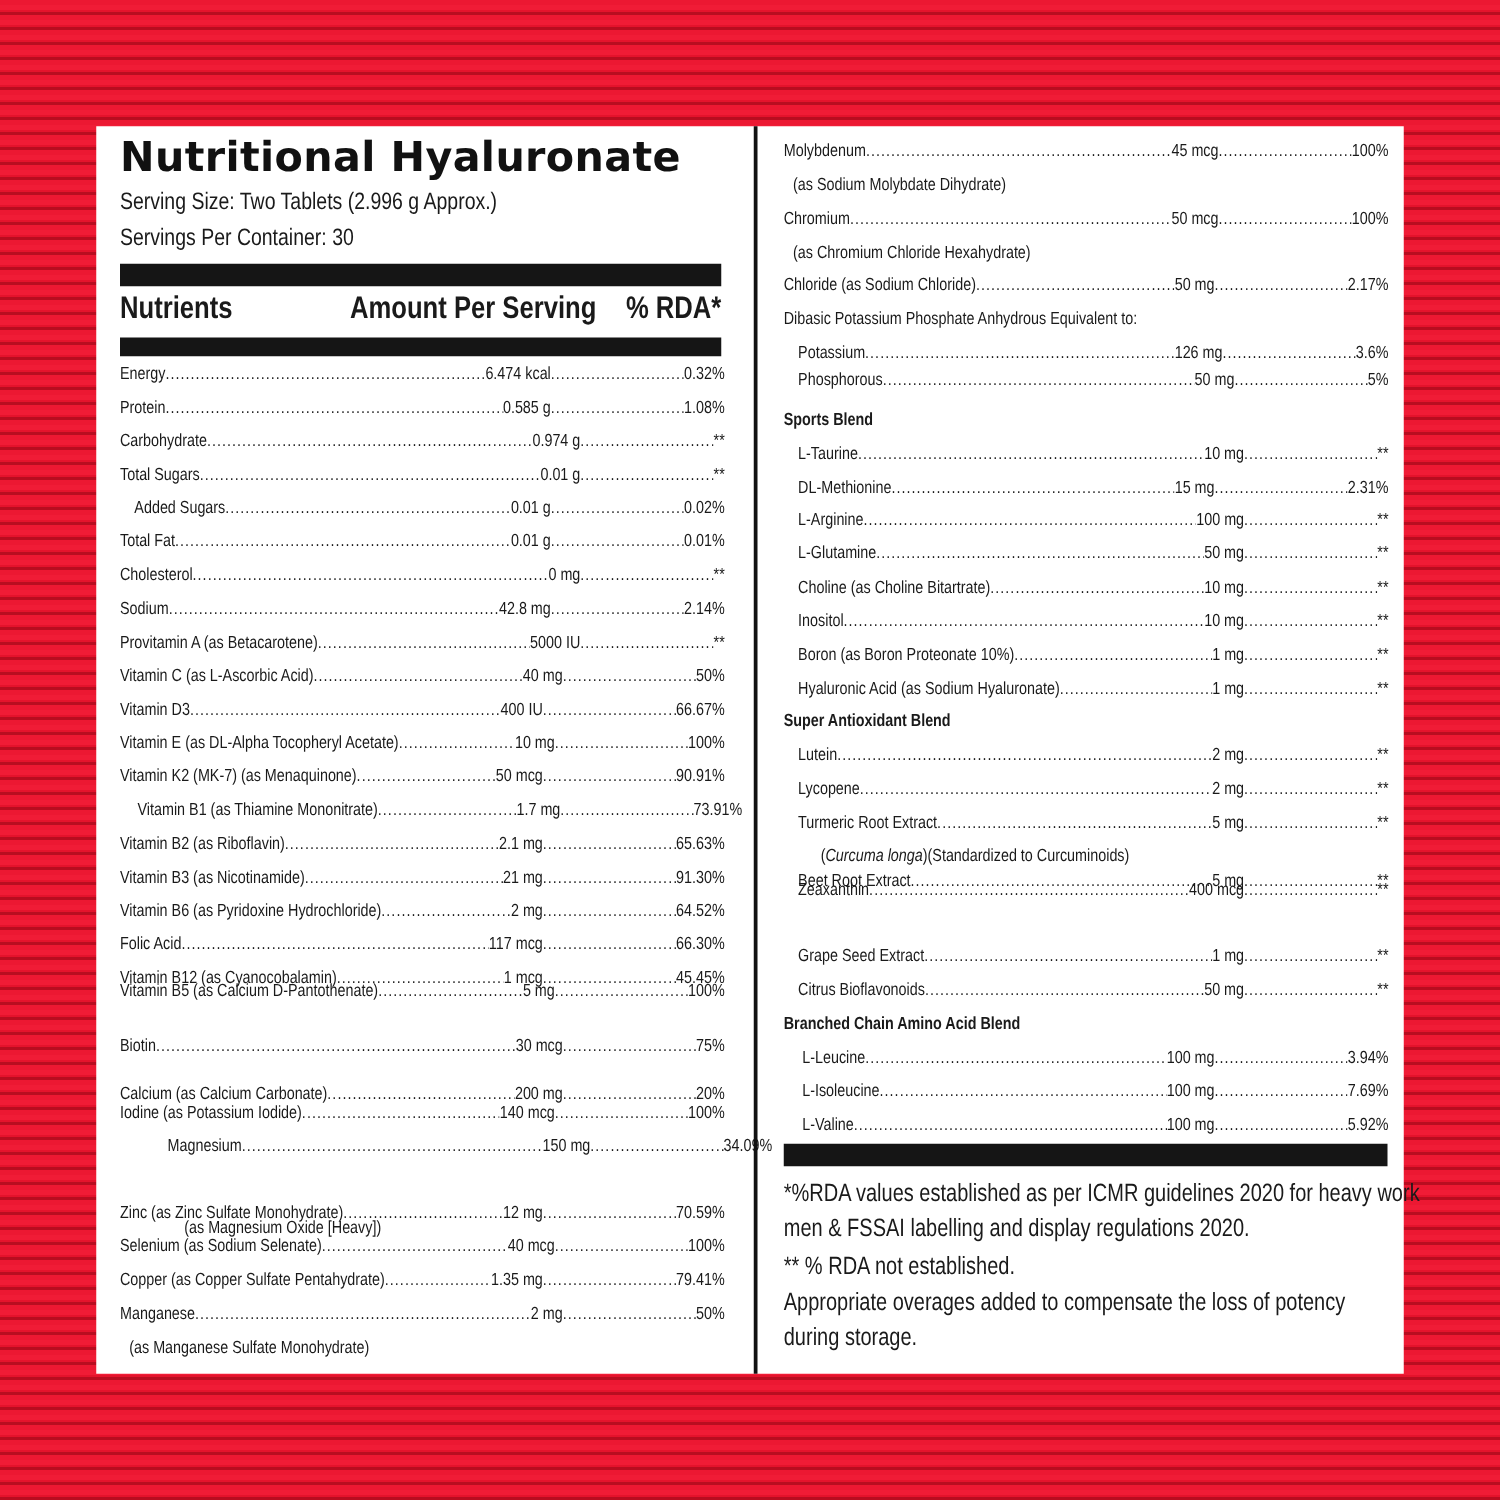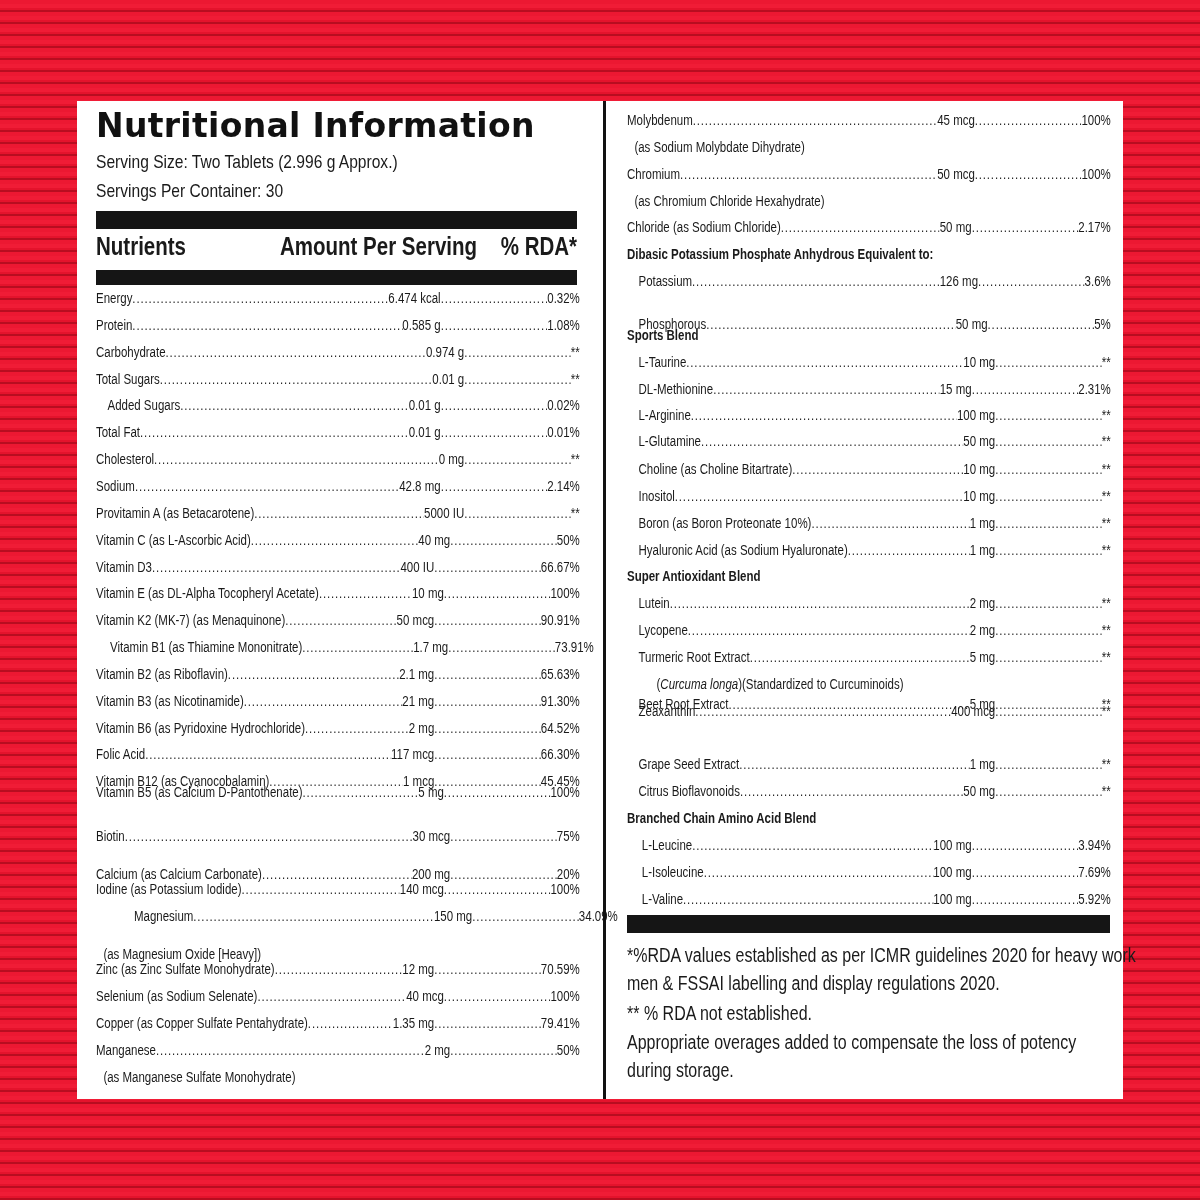--- a/index.html
+++ b/index.html
@@ -59,21 +59,21 @@
   .italic { font-style: italic; }
 
   .footnote { position: absolute; left: 0; width: 600px; font-size: 20px; line-height: 29px; transform: scaleX(0.8); transform-origin: left; white-space: nowrap; }
 </style>
 </head>
 <body>
 
 <div class="panel">
 
   <div class="col-left">
-    <div class="title">Nutritional Information</div>
+    <div class="title">Nutritional Hyaluronate</div>
     <div class="serving" style="top:50px;">Serving Size: Two Tablets (2.996 g Approx.)</div>
     <div class="serving" style="top:79px;">Servings Per Container: 30</div>
     <div class="bar" style="top:110px;height:18px;"></div>
     <div class="headrow">
       <span class="h-nut">Nutrients</span>
       <span class="h-amt">Amount Per Serving</span>
       <span class="h-rda">% RDA*</span>
     </div>
     <div class="bar" style="top:169px;height:15px;"></div>
     <div id="left-rows">
@@ -286,21 +286,21 @@
         </div>
         <div class="row" style="top: 801.55px; margin-left: 38px;">
           <div class="inner">
             <span class="name">Magnesium</span>
             <span class="dots1"></span>
             <span class="amt">150 mg</span>
             <span class="dots2" style="width: 130px;"></span>
             <span class="rda">34.09%</span>
           </div>
         </div>
-        <div class="row note" style="top: 840px;">
+        <div class="row note" style="top: 867px; margin-left: 44px;">
           <div class="inner">
             <span class="name">(as Magnesium Oxide [Heavy])</span>
           </div>
         </div>
         <div class="row" style="top: 855.25px;">
           <div class="inner">
             <span class="name">Zinc (as Zinc Sulfate Monohydrate)</span>
             <span class="dots1"></span>
             <span class="amt">12 mg</span>
             <span class="dots2" style="width: 130px;"></span>
@@ -376,35 +376,35 @@
         </div>
         <div class="row" style="top: 113.4px;">
           <div class="inner">
             <span class="name">Chloride (as Sodium Chloride)</span>
             <span class="dots1"></span>
             <span class="amt">50 mg</span>
             <span class="dots2" style="width: 130px;"></span>
             <span class="rda">2.17%</span>
           </div>
         </div>
-        <div class="row" style="top: 140.25px; font-weight: bold;">
+        <div class="row" style="top: 140.25px;">
           <div class="inner">
             <span class="name">Dibasic Potassium Phosphate Anhydrous Equivalent to:</span>
           </div>
         </div>
         <div class="row indent" style="top: 167.1px;">
           <div class="inner">
             <span class="name">Potassium</span>
             <span class="dots1"></span>
             <span class="amt">126 mg</span>
             <span class="dots2" style="width: 130px;"></span>
             <span class="rda">3.6%</span>
           </div>
         </div>
-        <div class="row indent" style="top: 210px;">
+        <div class="row indent" style="top: 189px;">
           <div class="inner">
             <span class="name">Phosphorous</span>
             <span class="dots1"></span>
             <span class="amt">50 mg</span>
             <span class="dots2" style="width: 130px;"></span>
             <span class="rda">5%</span>
           </div>
         </div>
         <div class="row section" style="top: 220.8px;">
           <div class="inner">

